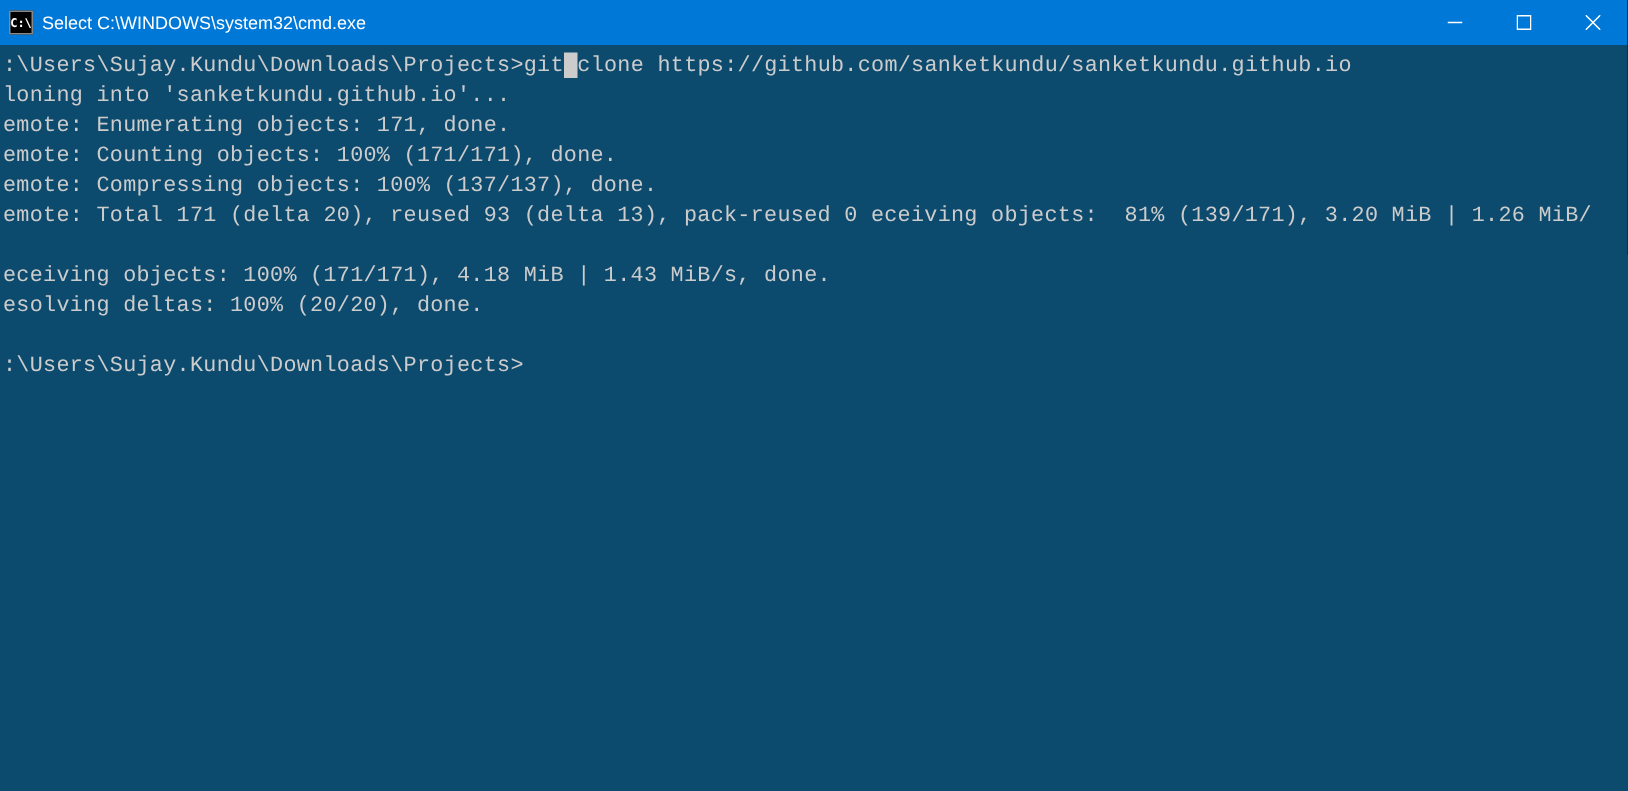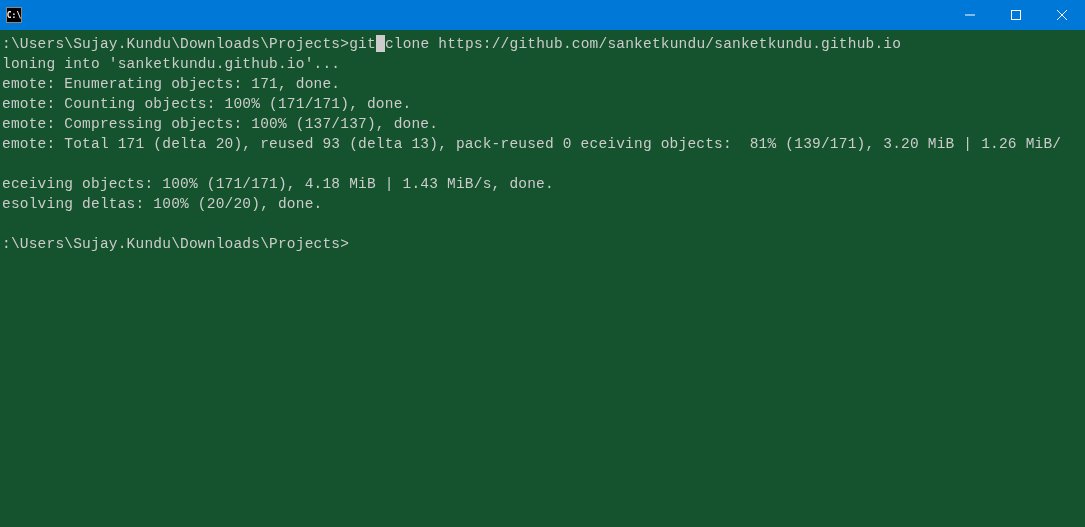--- a/index.html
+++ b/index.html
@@ -59,21 +59,21 @@
       font-family: "Segoe UI", sans-serif;
     }
     .titlebar-btn svg {
       width: 10px;
       height: 10px;
       stroke: #ffffff;
       stroke-width: 1;
       fill: none;
     }
     .terminal {
-      background: #14532d;
+      background: #0c4a6e;
       color: #cccccc;
       font-family: Consolas, "Courier New", monospace;
       font-size: 14.5px;
       line-height: 20px;
       padding: 4px 2px;
       white-space: pre;
       letter-spacing: 0.2px;
       height: calc(100% - 30px);
       overflow: hidden;
     }
@@ -90,20 +90,21 @@
       vertical-align: text-bottom;
     }
   </style>
 </head>
 <body>
 
 <div class="titlebar">
   <div class="titlebar-icon">
     <span>C:\</span>
   </div>
+  <div class="titlebar-title">Select C:\WINDOWS\system32\cmd.exe</div>
   <div class="titlebar-spacer"></div>
   <div class="titlebar-controls">
     <div class="titlebar-btn">
       <svg viewBox="0 0 10 10">
           <line x1="0" y1="5" x2="10" y2="5"></line>
         </svg>
     </div>
     <div class="titlebar-btn">
       <svg viewBox="0 0 10 10">
           <rect x="0.5" y="0.5" width="9" height="9"></rect>

